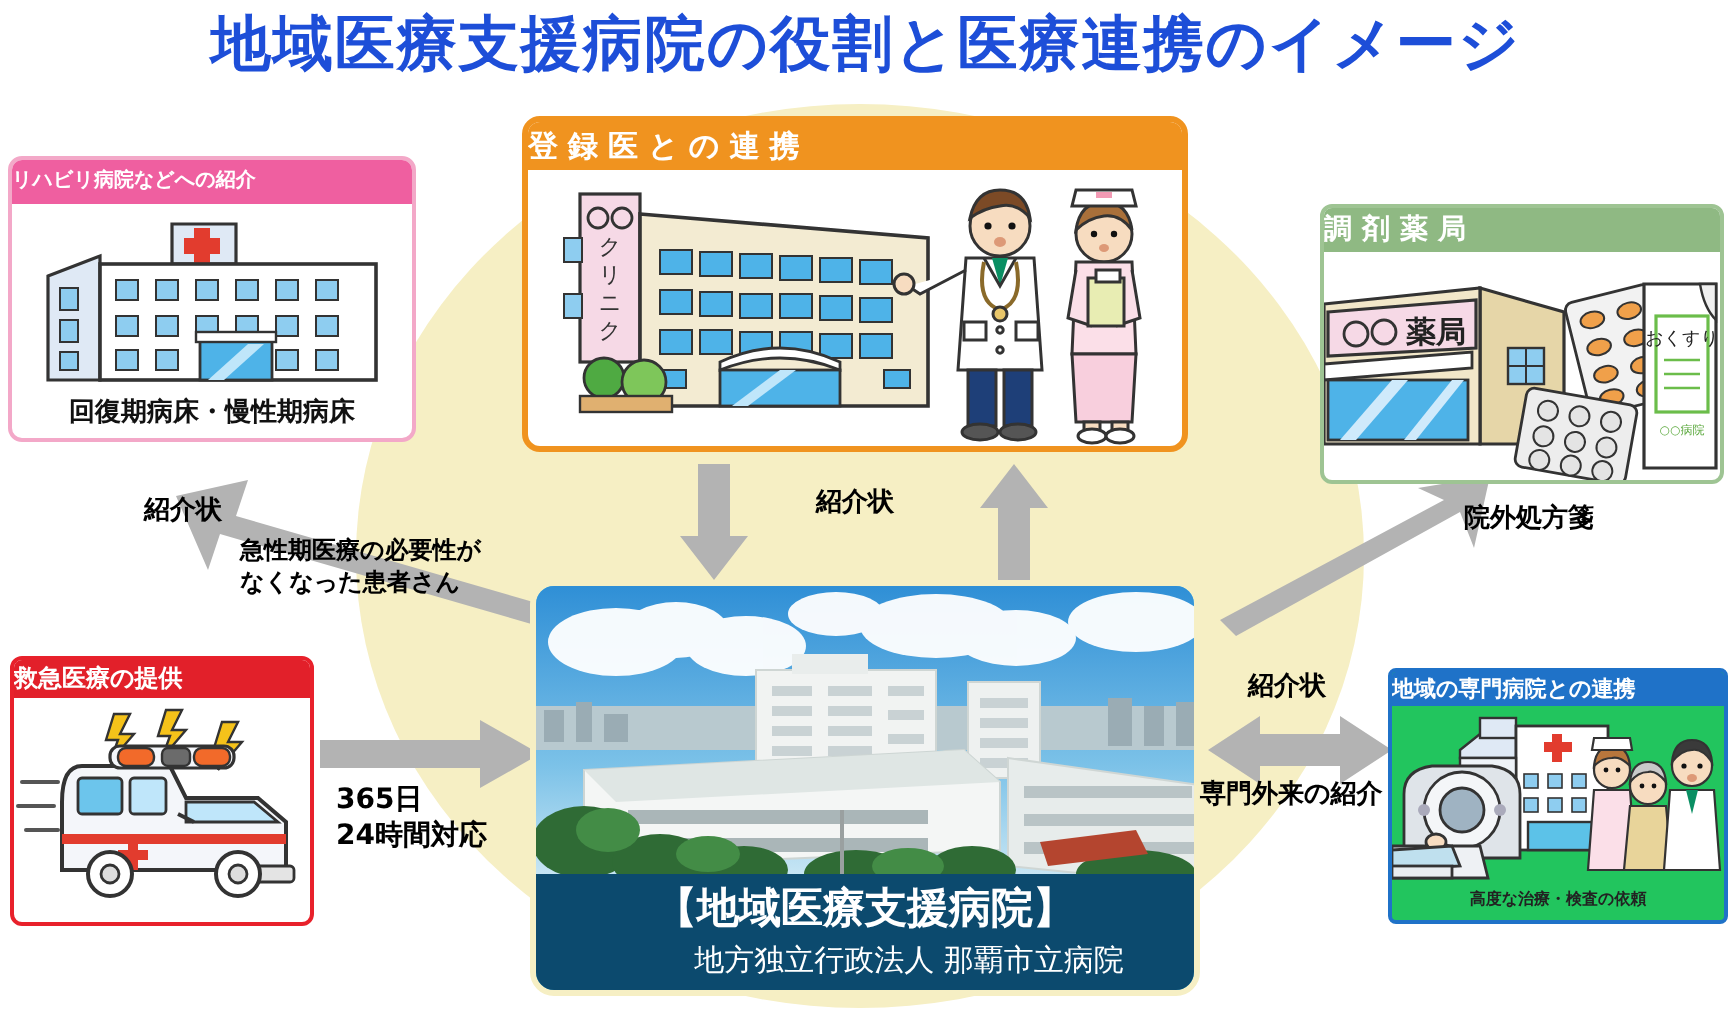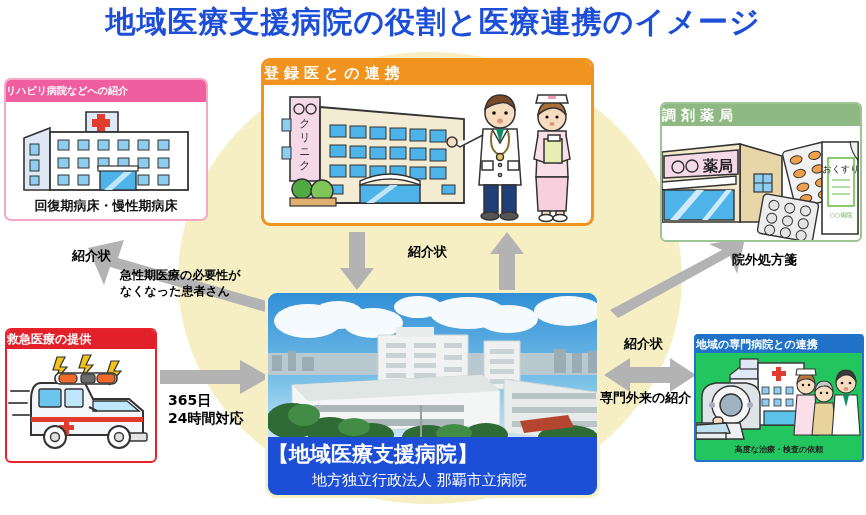--- a/index.html
+++ b/index.html
@@ -81,21 +81,21 @@
   #panel-spec .cap{font-size:8px;position:absolute;left:0;bottom:5px;width:100%;color:#222;}
 
   
   #panel-hosp{
     left:265px;top:290px;width:335px;height:208px;
     border:3px solid #f6efc4;border-radius:12px;overflow:hidden;background:#5cc2e8;
   }
   #hosp-photo{position:absolute;left:0;top:0;width:100%;height:150px;overflow:hidden;}
   #panel-hosp .hosp-band{
     position:absolute;left:0;bottom:0;width:100%;height:58px;
-    background:#1d4ed8;text-align:left;color:#fff;
+    background:#0c4a6e;text-align:center;color:#fff;
   }
   #panel-hosp .hosp-band .l1{font-size:21px;font-weight:bold;line-height:30px;padding-top:2px;}
   #panel-hosp .hosp-band .l2{font-size:15px;line-height:22px;padding-left:44px;}
 
   
   .art{position:absolute;}
 
   
   .arrow{position:absolute;z-index:2;}
   .arrow svg{display:block;overflow:visible;}

